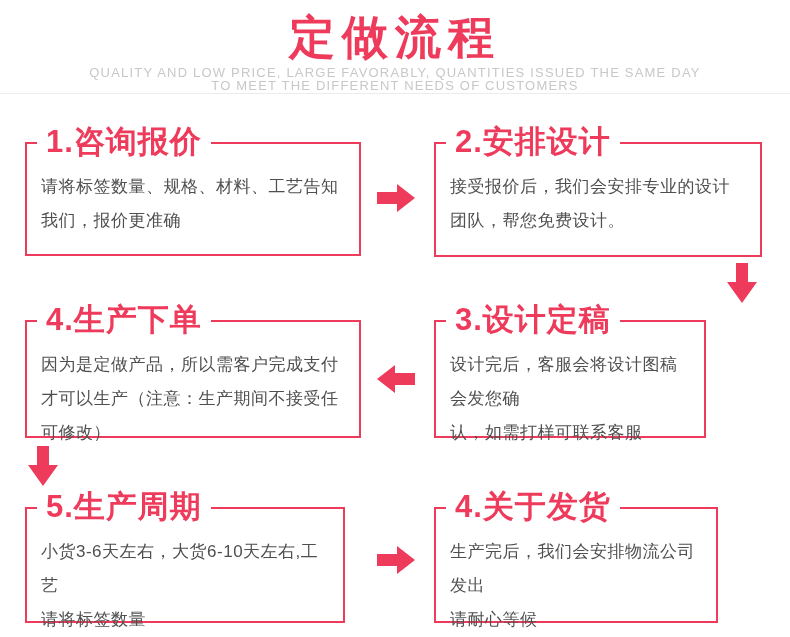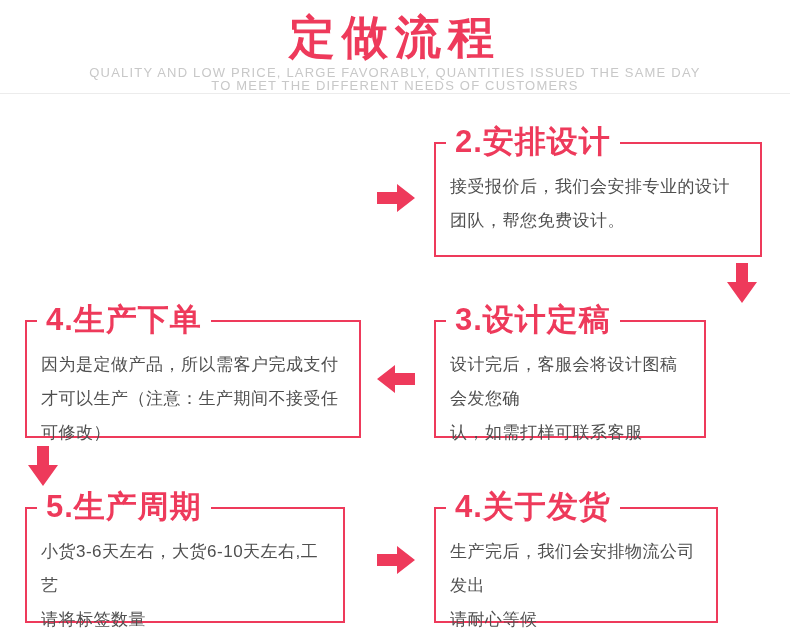--- a/index.html
+++ b/index.html
@@ -100,20 +100,25 @@
 
 <div class="canvas">
 
   <div class="header">
     <h1 class="page-title">定做流程</h1>
     <div class="subtitle">QUALITY AND LOW PRICE, LARGE FAVORABLY, QUANTITIES ISSUED THE SAME DAY</div>
     <div class="subtitle">TO MEET THE DIFFERENT NEEDS OF CUSTOMERS</div>
   </div>
   <div class="divider"></div>
 
+  <section class="step step-1">
+    <h2 class="step-title">1.咨询报价</h2>
+    <p class="step-body">请将标签数量、规格、材料、工艺告知
+我们，报价更准确</p>
+  </section>
 
   <section class="step step-2">
     <h2 class="step-title">2.安排设计</h2>
     <p class="step-body">接受报价后，我们会安排专业的设计
 团队，帮您免费设计。</p>
   </section>
 
   <section class="step step-3">
     <h2 class="step-title">3.设计定稿</h2>
     <p class="step-body">设计完后，客服会将设计图稿会发您确

